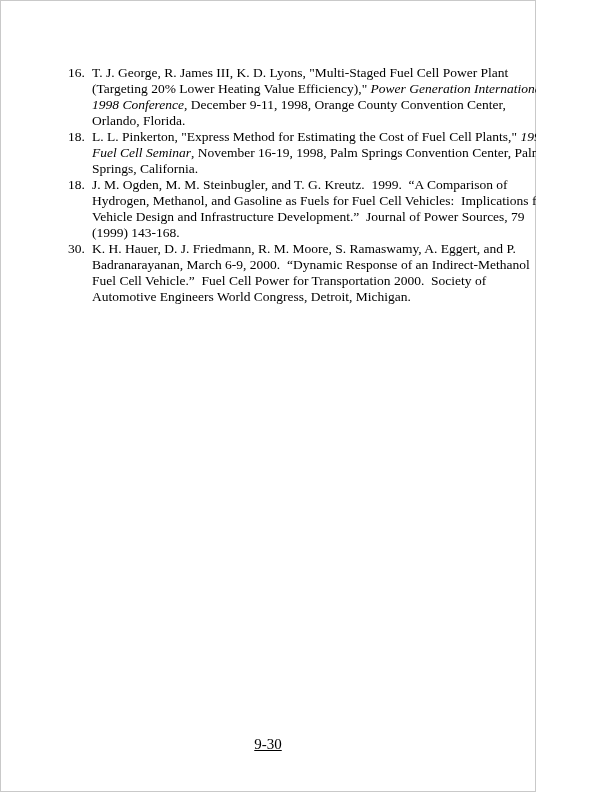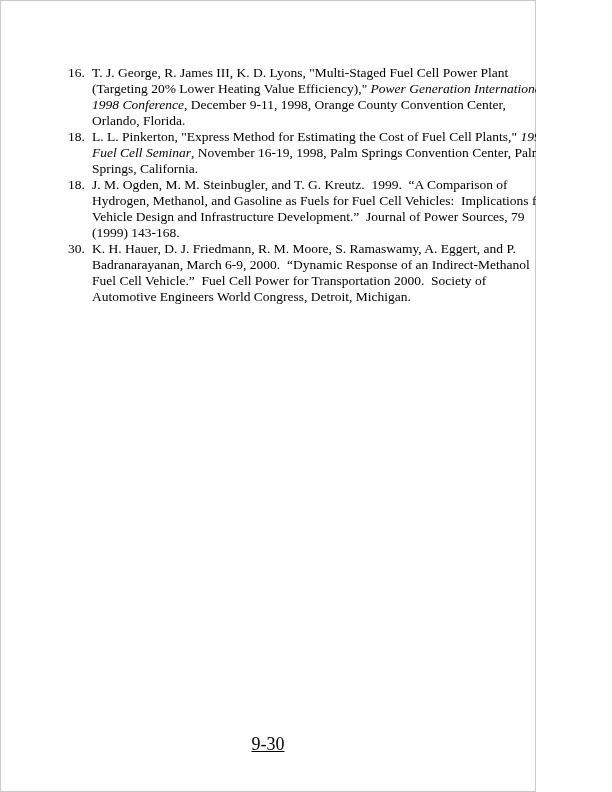--- a/index.html
+++ b/index.html
@@ -35,21 +35,21 @@
     flex: 1 1 auto;
     white-space: pre-wrap;
   }
   .ref-text em { font-style: italic; }
   .footer {
     position: absolute;
     left: 0;
     top: 736px;
     width: 100%;
     text-align: center;
-    font-size: 18px;
+    font-size: 15px;
     line-height: 16px;
     text-decoration: underline;
   }
 </style>
 </head>
 <body>
 
 <div class="page">
   <div class="references" id="ref-list">
       <div class="ref-item">

